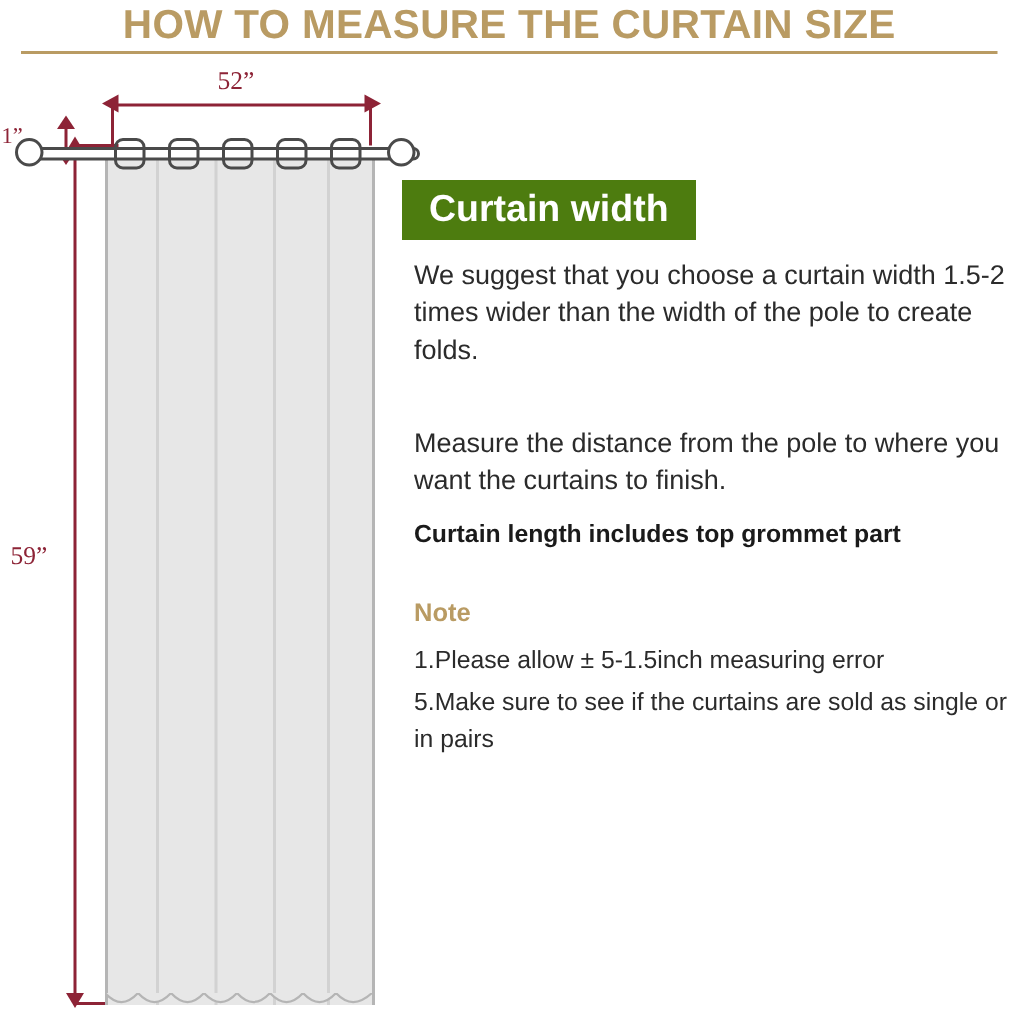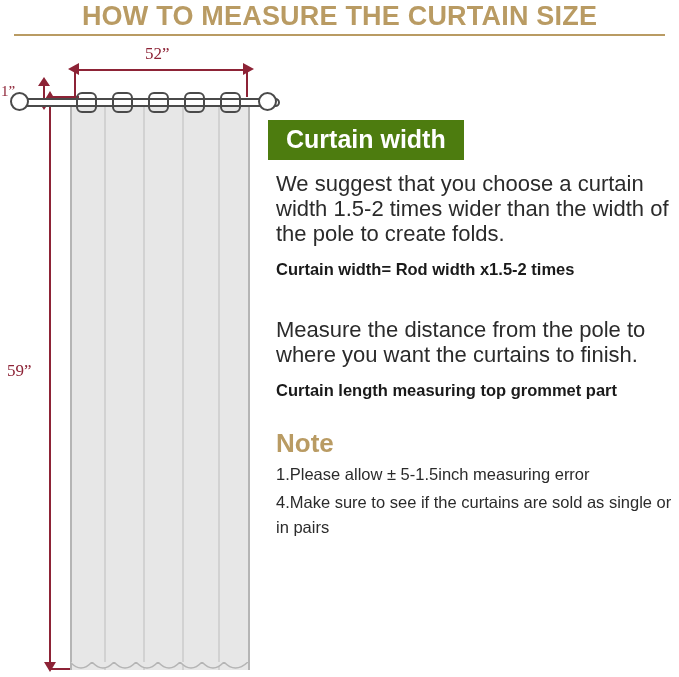--- a/index.html
+++ b/index.html
@@ -221,38 +221,38 @@
     color: #ffffff;
     font-size: 25px;
     font-weight: bold;
     padding: 5px 18px 7px 18px;
     line-height: 28px;
     margin: 0;
     white-space: nowrap;
   }
   .body-text {
     font-family: "Liberation Sans", sans-serif;
-    font-size: 22px;
+    font-size: 18px;
     line-height: 25px;
     color: #2b2b2b;
     margin: 11px 0 0 8px;
     width: 400px;
   }
   .bold-line {
     font-family: "Liberation Sans", sans-serif;
     font-size: 16.5px;
     font-weight: bold;
     color: #1a1a1a;
     margin: 12px 0 0 8px;
     line-height: 22px;
     white-space: nowrap;
   }
   .section-gap { height: 26px; }
   #note-title {
-    font-size: 26px;
+    font-size: 17px;
     font-weight: bold;
     color: #b99b63;
     margin: 0 0 0 8px;
     line-height: 32px;
   }
   .note-line {
     font-family: "Liberation Sans", sans-serif;
     font-size: 16.5px;
     line-height: 25px;
     color: #2b2b2b;
@@ -305,25 +305,24 @@
   <div class="grommet" style="left:112px"></div>
   <div class="grommet" style="left:148px"></div>
   <div class="grommet" style="left:184px"></div>
   <div class="grommet" style="left:220px"></div>
 </div>
 
 <div id="content">
 
   <div class="heading-band">Curtain width</div>
   <div class="body-text">We suggest that you choose a curtain width 1.5-2 times wider than the width of the pole to create folds.</div>
-  <div class="bold-line">Curtain width= Rod width x1.5-2 times</div>
 
   <div class="section-gap"></div>
 
   <div class="body-text">Measure the distance from the pole to where you want the curtains to finish.</div>
-  <div class="bold-line">Curtain length measuring top grommet part</div>
+  <div class="bold-line">Curtain length includes top grommet part</div>
 
   <div class="section-gap"></div>
 
   <div id="note-title">Note</div>
   <div class="note-line">1.Please allow ± 5-1.5inch measuring error</div>
-  <div class="note-line">4.Make sure to see if the curtains are sold as single or in pairs</div>
+  <div class="note-line">5.Make sure to see if the curtains are sold as single or in pairs</div>
 </div>
 
 </body></html>

